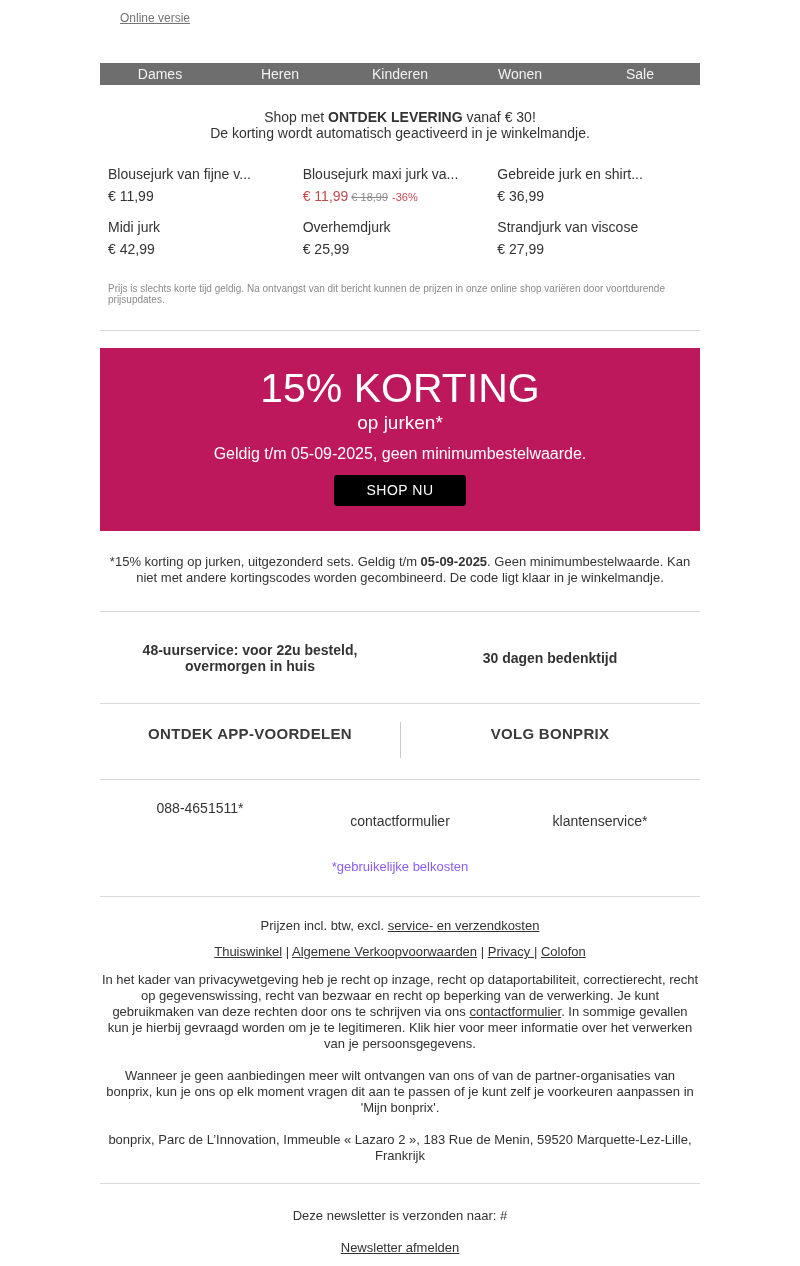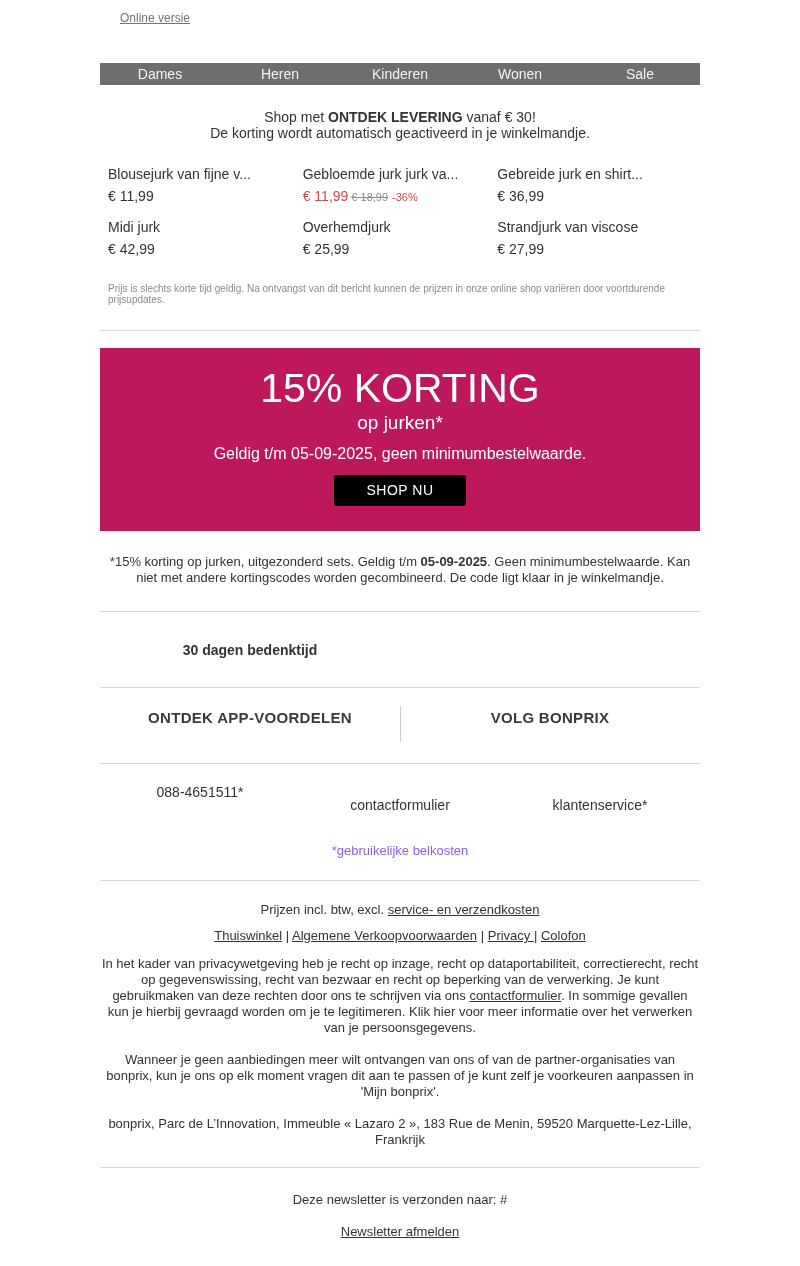--- a/index.html
+++ b/index.html
@@ -271,21 +271,21 @@
         <div class="title">Blousejurk van fijne v...</div>
         <div class="price-row">€ 11,99</div>
       </div>
       <div class="product">
         <div class="title">Midi jurk</div>
         <div class="price-row">€ 42,99</div>
       </div>
     </div>
     <div class="product-col">
       <div class="product">
-        <div class="title">Gebloemde jurk jurk va...</div>
+        <div class="title">Blousejurk maxi jurk va...</div>
         <div class="price-row"><span class="price-red">€ 11,99</span><span class="old-price">€ 18,99</span><span class="discount">-36%</span></div>
       </div>
       <div class="product push-down">
         <div class="title">Overhemdjurk</div>
         <div class="price-row">€ 25,99</div>
       </div>
     </div>
     <div class="product-col">
       <div class="product">
         <div class="title">Gebreide jurk en shirt...</div>
@@ -307,20 +307,23 @@
     <div class="banner-subline">op jurken*</div>
     <div class="banner-validity">Geldig t/m 05-09-2025, geen minimumbestelwaarde.</div>
     <button class="banner-cta" id="shop-nu-btn" style="background: rgb(0, 0, 0);">SHOP NU</button>
   </div>
 
   <div class="terms"><span>*15% korting op jurken, uitgezonderd sets. Geldig t/m </span><b>05-09-2025</b><span>. Geen minimumbestelwaarde. Kan niet met andere kortingscodes worden gecombineerd. De code ligt klaar in je winkelmandje.</span></div>
 
   <div class="hr hr-2"></div>
 
   <div class="services">
+    <div class="service-cell">
+        <div class="inner">48-uurservice: voor 22u besteld, overmorgen in huis</div>
+      </div>
     <div class="service-cell">
         <div class="inner">30 dagen bedenktijd</div>
       </div>
   </div>
 
   <div class="hr"></div>
 
   <div class="app-row">
     <div class="app-cell">ONTDEK APP-VOORDELEN</div>
     <div class="v-rule"></div>

